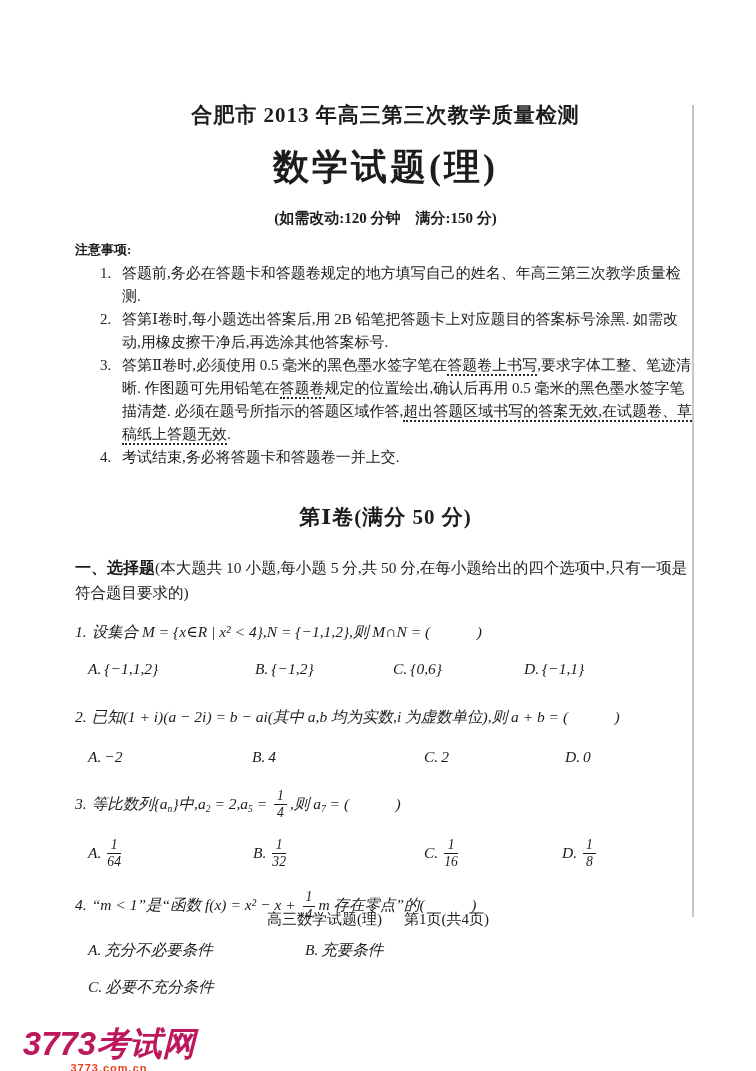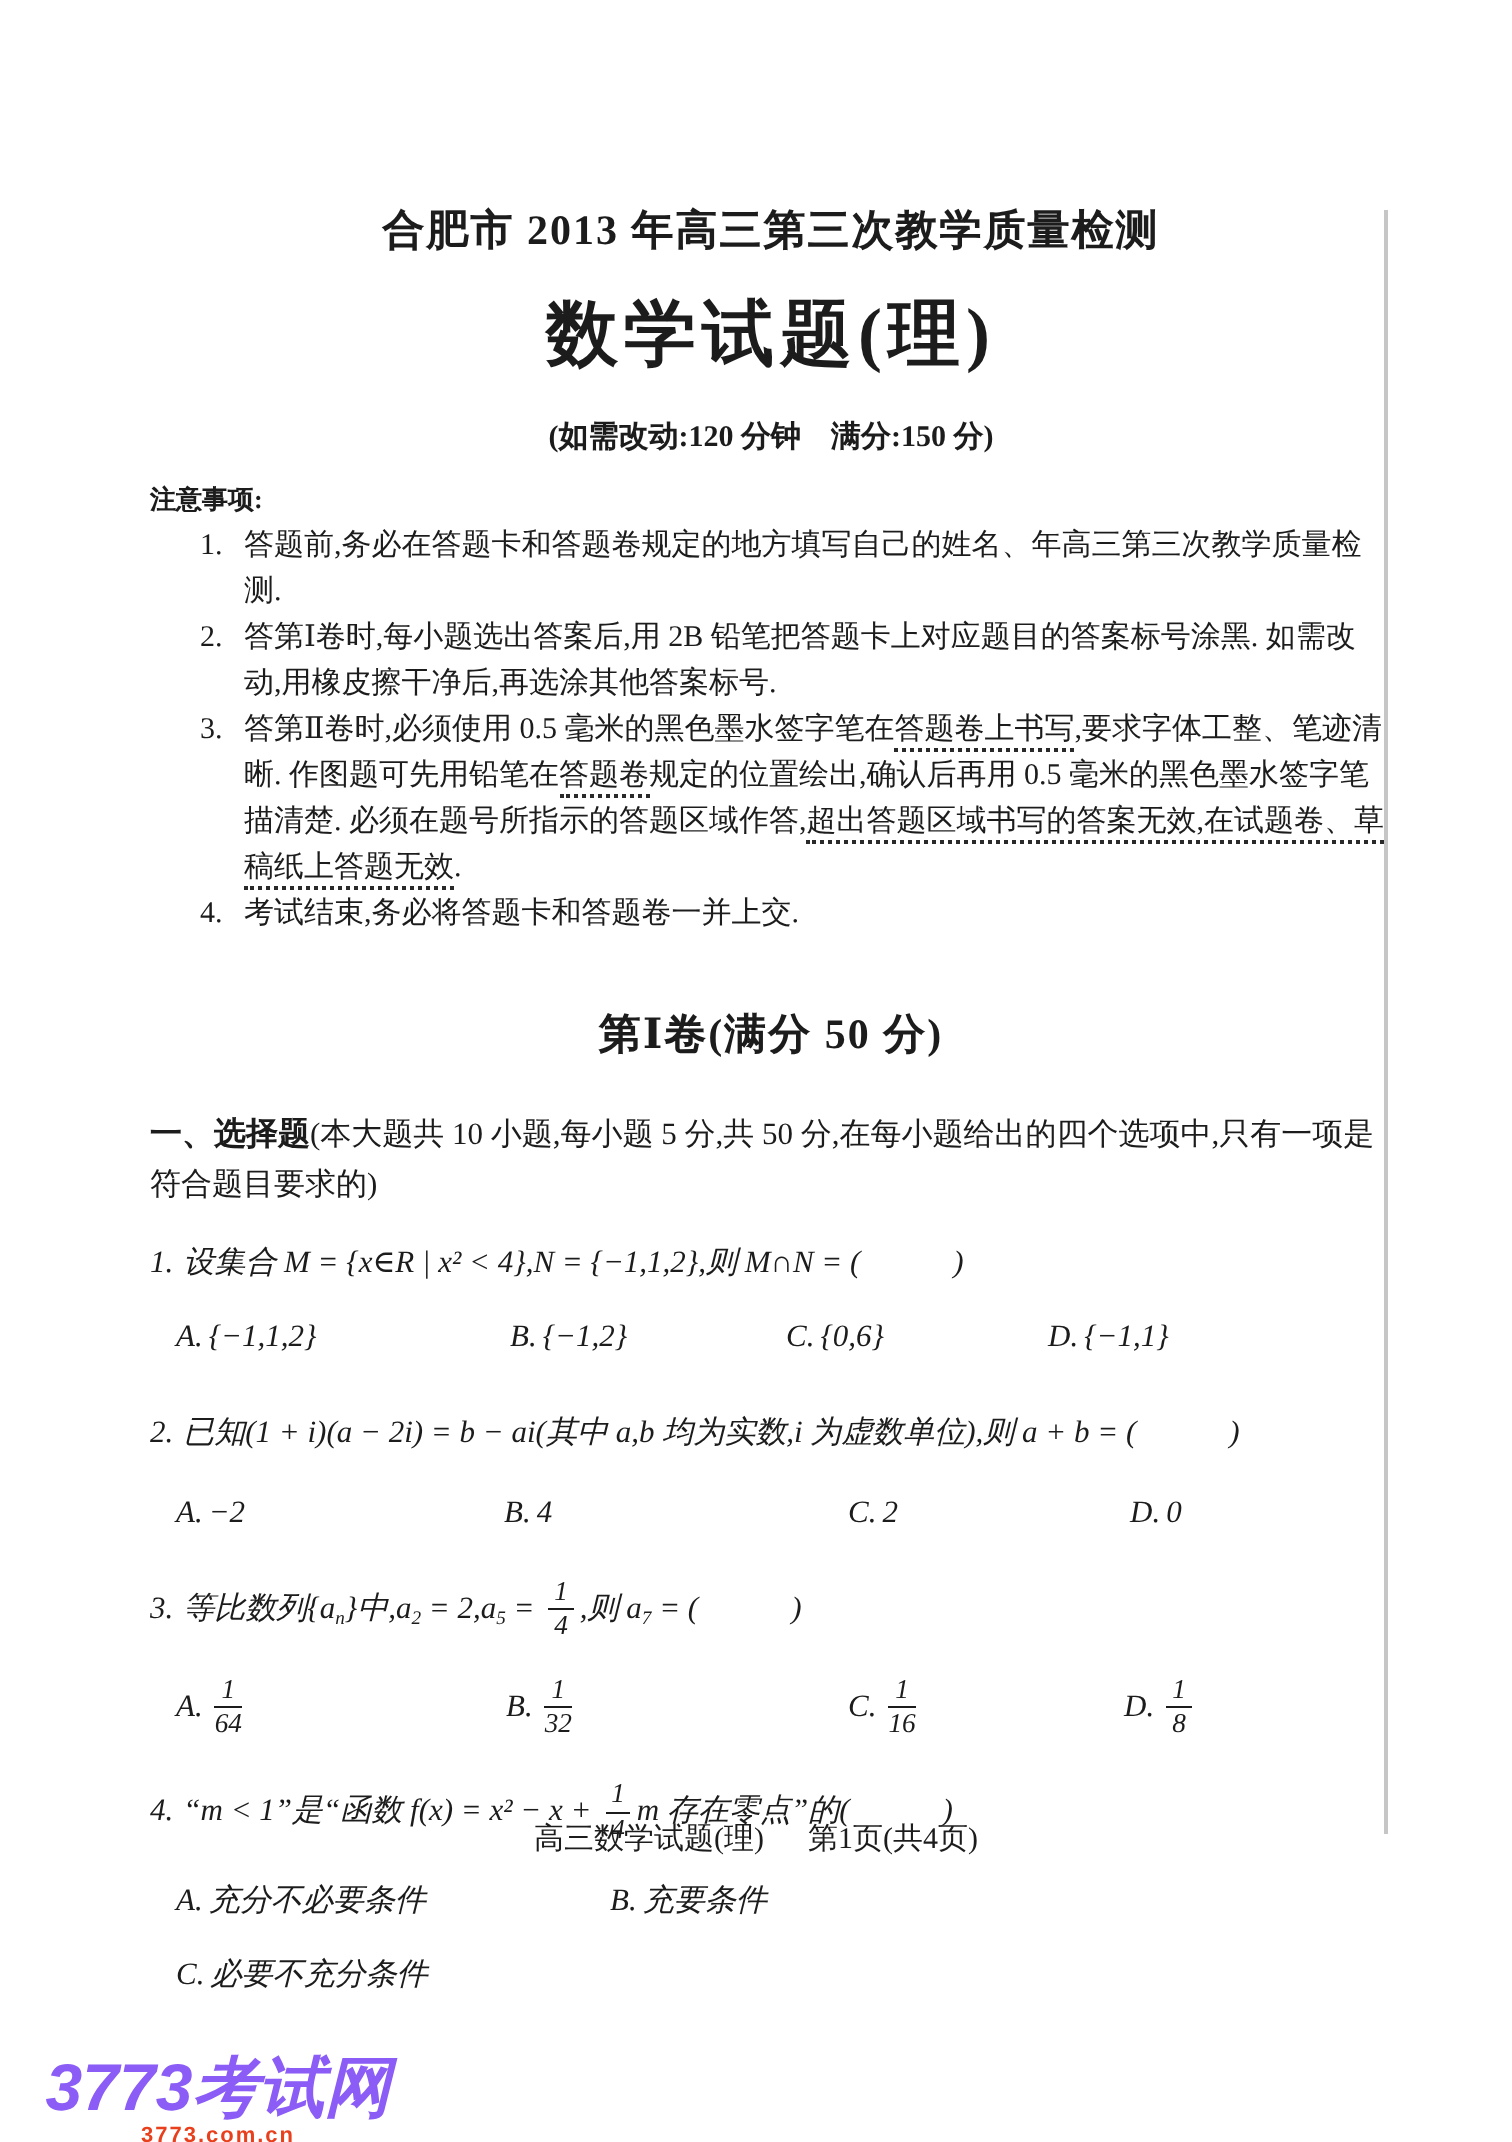--- a/index.html
+++ b/index.html
@@ -112,21 +112,21 @@
     left: 14px;
     bottom: 14px;
     width: 190px;
     text-align: center;
     font-family: "Liberation Sans", "DejaVu Sans", sans-serif;
   }
   .wm-name {
     font-size: 33px;
     font-weight: bold;
     font-style: italic;
-    color: #8b5cf6;
+    color: #be185d;
     letter-spacing: 0px;
     line-height: 1;
     white-space: nowrap;
   }
   .wm-url {
     font-size: 11px;
     font-weight: bold;
     color: #e8401c;
     letter-spacing: 1px;
     margin-top: 2px;

